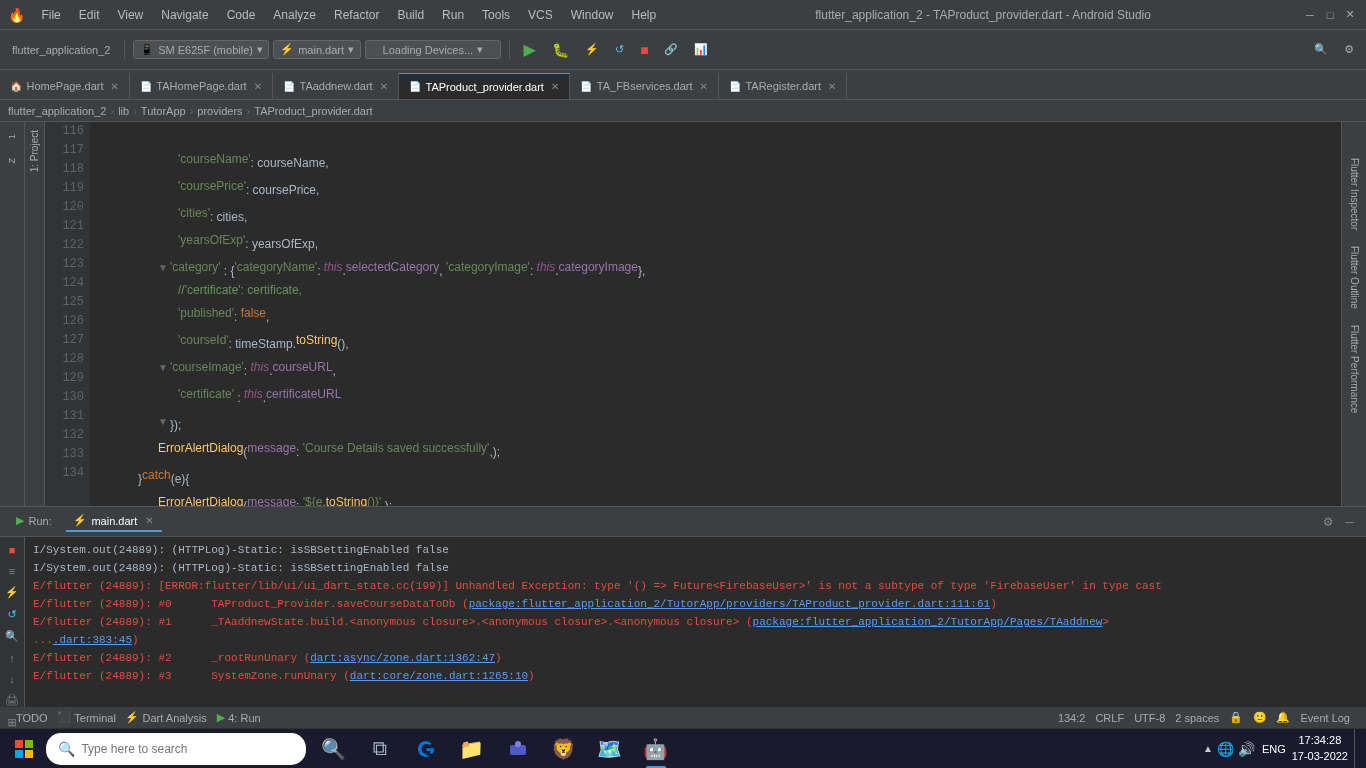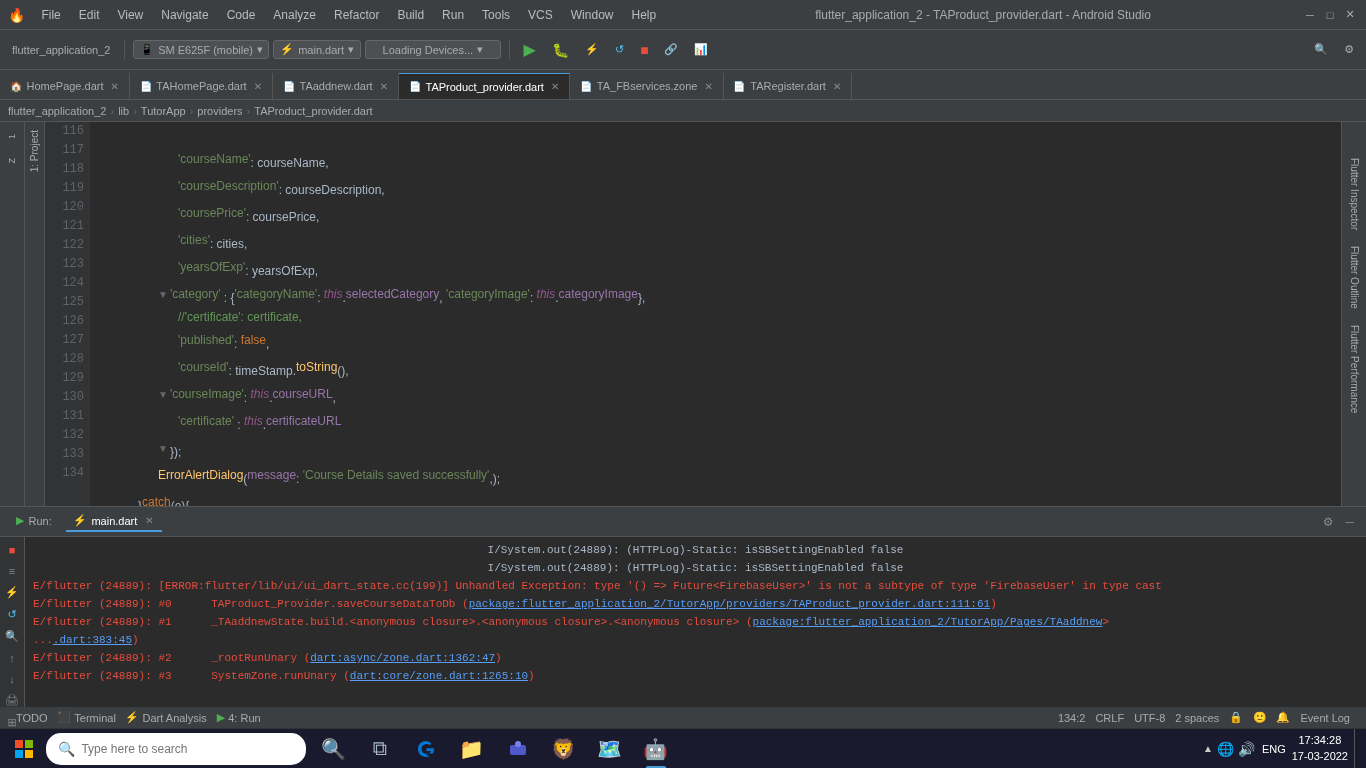--- a/index.html
+++ b/index.html
@@ -208,21 +208,21 @@
       flex: 1;
       font-family: 'Courier New', monospace;
       font-size: 11px;
       line-height: 18px;
       padding: 4px 8px;
       overflow: hidden;
       background: #2b2b2b;
     }
     .console-line { white-space: pre-wrap; word-break: break-all; }
     .console-error { color: #e74c3c; }
-    .console-info { color: #a9b7c6; text-align: center; }
+    .console-info { color: #a9b7c6; }
     .console-link { color: #589df6; text-decoration: underline; cursor: pointer; }
 
     
     #status-bar {
       height: 22px;
       background: #3c3f41;
       display: flex;
       align-items: center;
       padding: 0 16px;
       gap: 10px;
@@ -353,21 +353,21 @@
     <span>TAaddnew.dart</span>
     <span class="close-tab">✕</span>
   </div>
   <div class="tab active">
     <span class="tab-icon">📄</span>
     <span>TAProduct_provider.dart</span>
     <span class="close-tab">✕</span>
   </div>
   <div class="tab">
     <span class="tab-icon">📄</span>
-    <span>TA_FBservices.zone</span>
+    <span>TA_FBservices.dart</span>
     <span class="close-tab">✕</span>
   </div>
   <div class="tab">
     <span class="tab-icon">📄</span>
     <span>TARegister.dart</span>
     <span class="close-tab">✕</span>
   </div>
 </div>
 
 <div id="breadcrumb-bar">
@@ -416,21 +416,20 @@
         <div>128</div>
         <div>129</div>
         <div>130</div>
         <div>131</div>
         <div>132</div>
         <div>133</div>
         <div>134</div>
       </div>
       <div id="code-content">
         <div class="code-line"><span style="margin-left:80px;"></span><span class="str">'courseName'</span><span class="var">: courseName,</span></div>
-        <div class="code-line"><span style="margin-left:80px;"></span><span class="str">'courseDescription'</span><span class="var">: courseDescription,</span></div>
         <div class="code-line"><span style="margin-left:80px;"></span><span class="str">'coursePrice'</span><span class="var">: coursePrice,</span></div>
         <div class="code-line"><span style="margin-left:80px;"></span><span class="str">'cities'</span><span class="var">: cities,</span></div>
         <div class="code-line"><span style="margin-left:80px;"></span><span class="str">'yearsOfExp'</span><span class="var">: yearsOfExp,</span></div>
         <div class="code-line"><span style="margin-left:60px;"></span><span class="fold-icon">▼</span><span class="str">'category'</span><span class="var"> : {</span><span class="str">'categoryName'</span><span class="var">: </span><span class="this-kw">this</span><span class="var">.</span><span class="prop">selectedCategory</span><span class="var">, </span><span class="str">'categoryImage'</span><span class="var">: </span><span class="this-kw">this</span><span class="var">.</span><span class="prop">categoryImage</span><span class="var">},</span></div>
         <div class="code-line"><span style="margin-left:80px;"></span><span class="cm">//'certificate': certificate,</span></div>
         <div class="code-line"><span style="margin-left:80px;"></span><span class="str">'published'</span><span class="var">: </span><span class="kw">false</span><span class="var">,</span></div>
         <div class="code-line"><span style="margin-left:80px;"></span><span class="str">'courseId'</span><span class="var">: timeStamp.</span><span class="fn">toString</span><span class="var">(),</span></div>
         <div class="code-line"><span style="margin-left:60px;"></span><span class="fold-icon">▼</span><span class="str">'courseImage'</span><span class="var">: </span><span class="this-kw">this</span><span class="var">.</span><span class="prop">courseURL</span><span class="var">,</span></div>
         <div class="code-line"><span style="margin-left:80px;"></span><span class="str">'certificate'</span><span class="var"> : </span><span class="this-kw">this</span><span class="var">.</span><span class="prop">certificateURL</span></div>
         <div class="code-line"><span style="margin-left:60px;"></span><span class="fold-icon">▼</span><span class="var">});</span></div>

